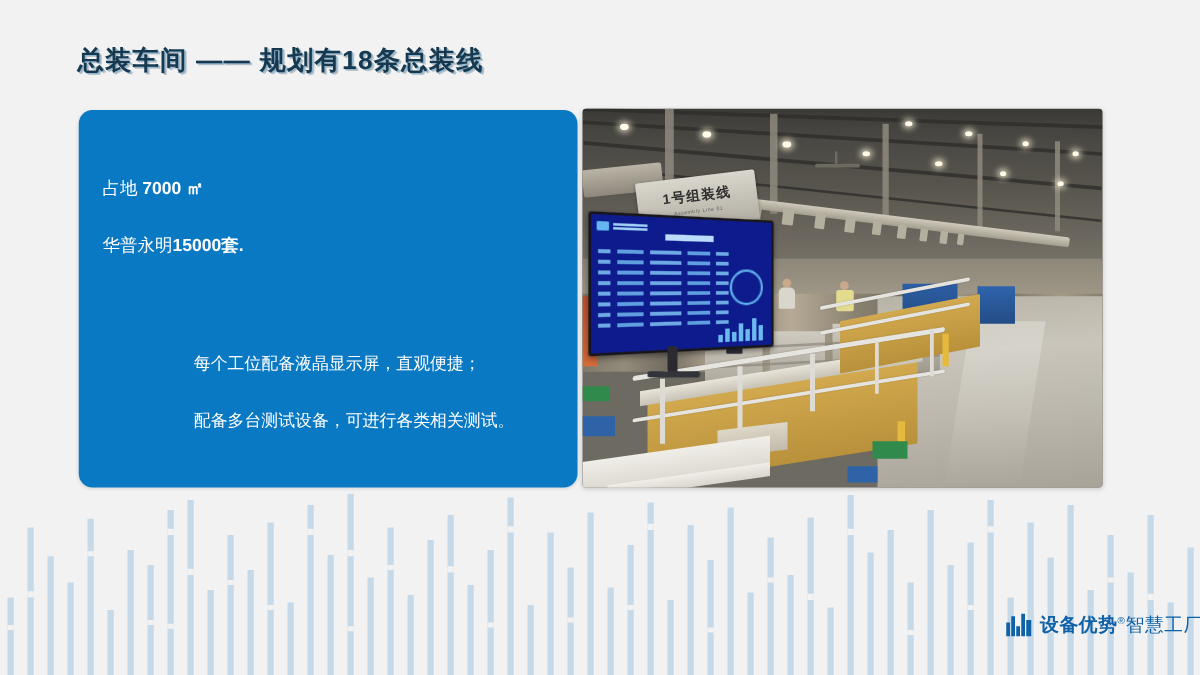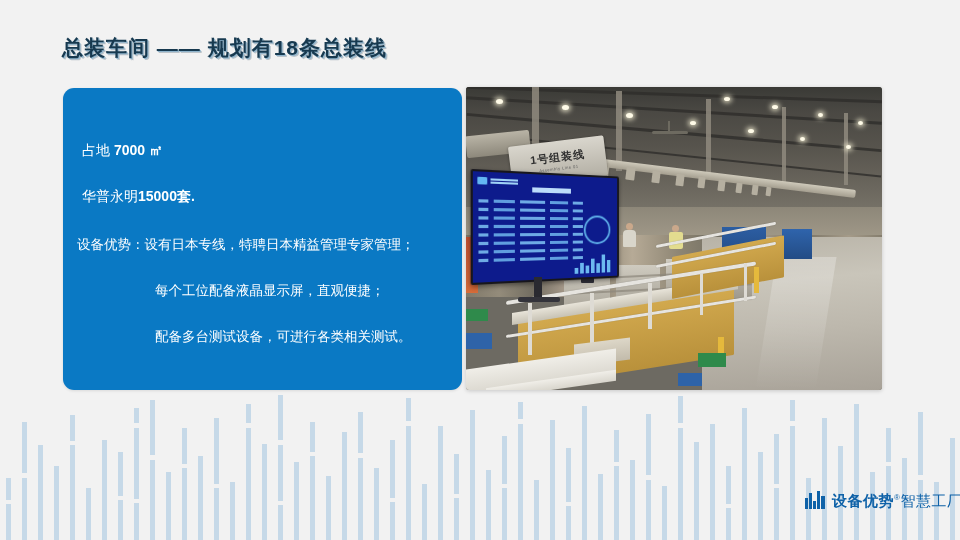--- a/index.html
+++ b/index.html
@@ -398,21 +398,20 @@
 
   <div id="title">总装车间 —— 规划有18条总装线</div>
 
   <div id="info-panel">
     <div class="line" id="line-area">
       <span>占地 </span><b>7000 ㎡</b>
     </div>
     <div class="line" id="line-output">
       <span>华普永明</span><b>15000套.</b>
     </div>
-    <div class="line" id="line-adv1">设备优势：设有日本专线，特聘日本精益管理专家管理；</div>
     <div class="line" id="line-adv2">每个工位配备液晶显示屏，直观便捷；</div>
     <div class="line" id="line-adv3">配备多台测试设备，可进行各类相关测试。</div>
   </div>
 
   <div id="photo">
 
     <div class="layer ceiling"></div>
 
     <div class="layer beam-dark" style="left:0;top:6px;width:416px;height:3px;transform:rotate(2deg);"></div>
     <div class="layer beam-dark" style="left:0;top:22px;width:416px;height:3px;transform:rotate(3.5deg);"></div>

